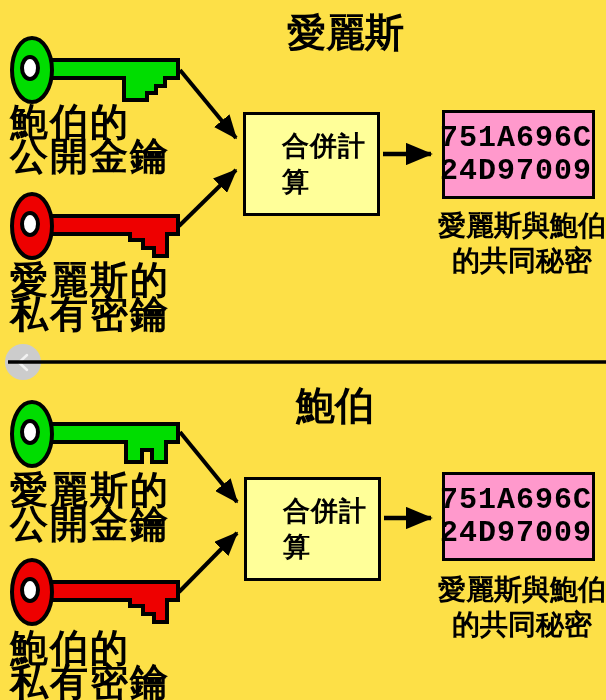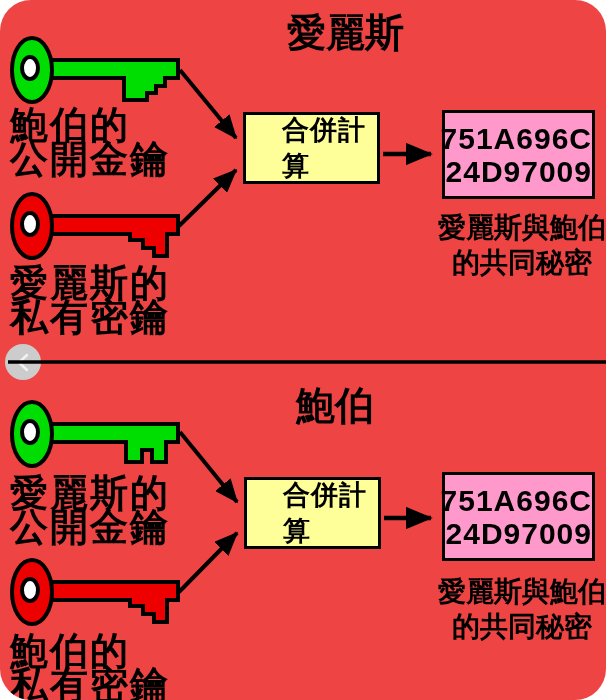--- a/index.html
+++ b/index.html
@@ -1,24 +1,24 @@
 <!DOCTYPE html>
 <html><head>
 <meta charset="utf-8">
 <style>
   html,body{margin:0;padding:0;background:#fff;}
-  .canvas{position:relative;width:606px;height:700px;background:#ef4444;overflow:hidden;
-          font-family:Liberation Sans, sans-serif;color:#000;border-radius:31px;}
+  .canvas{position:relative;width:606px;height:700px;background:#fde047;overflow:hidden;
+          font-family:Liberation Mono, monospace;color:#000;}
   .abs{position:absolute;}
   .title{font-size:39px;font-weight:bold;white-space:nowrap;z-index:3;}
   .keylabel{font-size:38px;font-weight:bold;line-height:34px;letter-spacing:2px;
             white-space:nowrap;z-index:3;}
   .box{position:absolute;border:3px solid #000;box-sizing:border-box;display:flex;
        align-items:center;justify-content:center;z-index:3;}
-  .compute{width:137px;height:72px;font-size:27px;font-weight:bold;letter-spacing:1px;padding-left:36px;}
+  .compute{width:137px;height:104px;font-size:27px;font-weight:bold;letter-spacing:1px;padding-left:36px;}
   .secret{width:153px;height:89px;flex-direction:column;font-size:30px;font-weight:bold;
           line-height:33px;letter-spacing:1px;align-items:flex-end;}
   .caption{font-size:28px;font-weight:bold;line-height:35px;text-align:center;width:190px;z-index:3;}
   svg.overlay{position:absolute;left:0;top:0;z-index:2;}
   .navbtn{position:absolute;left:5px;top:344px;width:36px;height:36px;border-radius:50%;z-index:1;}
   .line{display:block;}
 </style>
 </head>
 <body>
 

